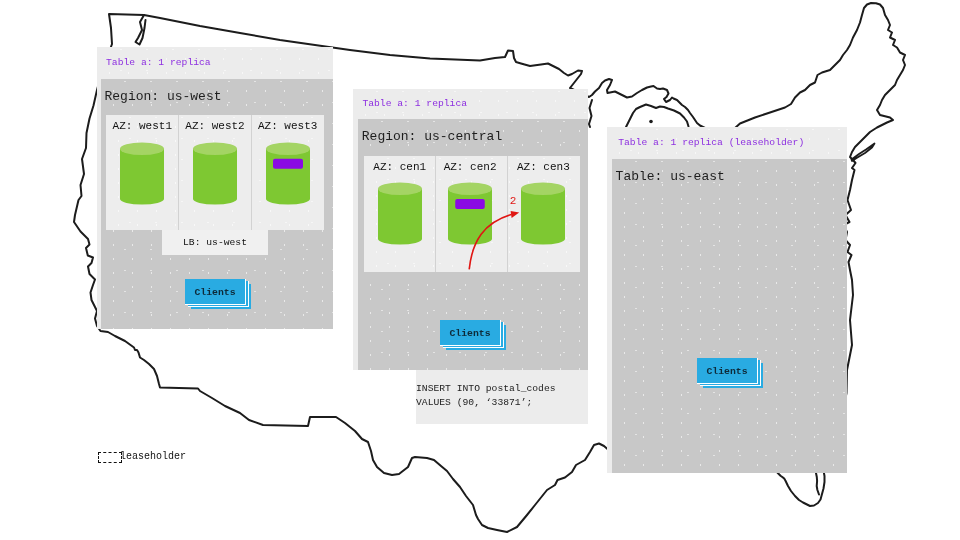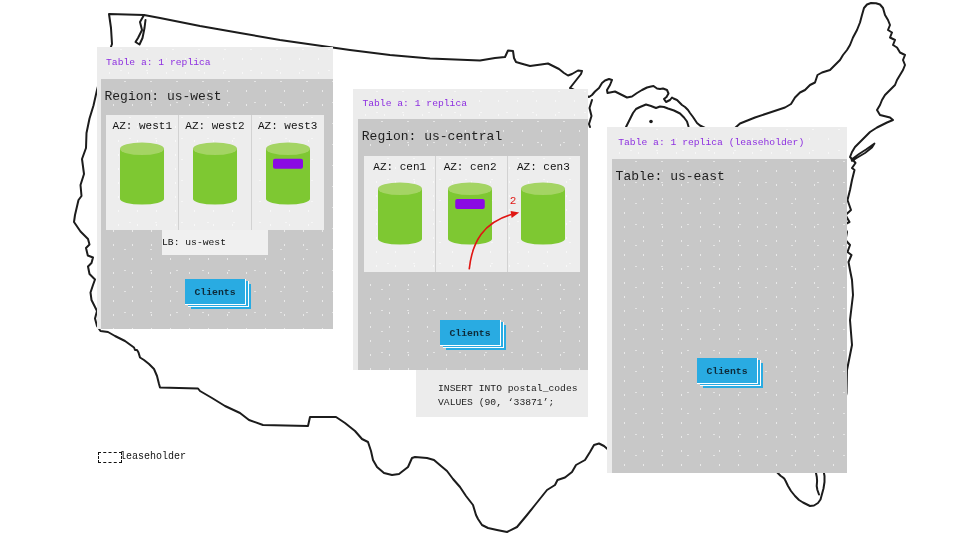--- a/index.html
+++ b/index.html
@@ -6,21 +6,21 @@
   body{width:960px;height:540px;position:relative;background:#ffffff;overflow:hidden;
        font-family:"Liberation Mono", monospace;}
   .abs{position:absolute;}
   .grp{position:absolute;background:#ececec;}
   .band{position:absolute;background:#c8c8c8;}
   .az{position:absolute;background:#ededed;}
   .grp,.band,.az,.lb,.ins{background-image:radial-gradient(circle, rgba(255,255,255,0.6) 0.6px, rgba(255,255,255,0) 0.8px),radial-gradient(circle, rgba(255,255,255,0.5) 0.6px, rgba(255,255,255,0) 0.8px);background-size:19px 14px,26px 21px;background-position:3px 5px,11px 13px;}
   .azlab{position:absolute;text-align:center;font-size:11px;color:#111;top:5px;white-space:pre;}
   .tbl{position:absolute;font-size:9.7px;color:#8d2fe0;white-space:pre;}
   .reg{position:absolute;font-size:13px;color:#1e1e1e;white-space:pre;}
-  .lb{position:absolute;background:#f0f0f0;font-size:9.7px;color:#111;}
+  .lb{position:absolute;background:#f0f0f0;font-size:9.7px;color:#111;text-align:center;}
   .lb span{display:block;margin-top:6.8px;}
   .sep{position:absolute;top:0;bottom:0;width:1px;background:#d2d2d2;}
   .cyl{position:absolute;}
   .ins{position:absolute;background:#ececec;font-size:9.7px;color:#222;line-height:14.5px;white-space:pre;}
 </style>
 </head>
 <body>
 <svg class="abs" style="left:0;top:0" width="960" height="540" viewBox="0 0 960 540" fill="none" stroke="#1c1c1c" stroke-width="2" stroke-linejoin="round" stroke-linecap="round">
 <path d="M109,14 111,28 112,44 107,58 101,75 97,90 93.5,105.5 89.5,118.5 86.5,133 86,148 82,159 84,174 80.5,185 81.5,196 78.5,200 75,215 74,222 80.5,231.5 84,235 88,239 89.5,244.5 86,248 87.8,255.5 93,257.5 91.5,263 88,266.5 89.5,274 95,279.5 93,285 90.5,292.5 91.5,300 95,307 97,311 95,318.5 97,326 100.5,331 108,332 115,336 125,341 134,347.5 135,350 137,350 138.5,352.5 140,357.5 144,360 149,364 154,369 157,376 159,384 160,387.5 198,388.5 200,391 212,398 225,406 240,413 249,420 263,425 308,426 310,417 336,417 345,423 355,431 362,439 368,442 371,451 373,460 377,467 384,473 392,475 399,474 408,467 412,458 415,457 427,458 434,460 441,466 447,471 453,479 460,487 466,496 473,505 476,515 478,519 482,525 488,528 497,530 507,532 517,527 527,515 535,505 547,490 555,485 557.5,480 565,477.5 572,472 576,465 585,460 590,452 594,445 599,443.5 604,446 608,449.5 612,452.5 618,453.5 624,453.2 627,455 631,459.5 633,460.3 635,454 636.2,449 639,448 643,450 647,453 648.8,451.5 644,446.5 641.8,442.7 642.8,440.8 640.6,436.3 643.5,433.3 639.5,432.7 636.3,435.6 632,432 627,428.5 624.2,430 625.8,434.5 627.5,436.2 645,428.3 650,426 654.5,424.3 659,422.6 663.5,418.6 665.3,417.3 665.8,420.5 668,423.7 669.3,424.2 672.5,421.5 675,419.7 677.2,418 680.5,416.9 681.8,418.1 683,417.3 685.2,416.6 687.5,417.3 690,416.8 692.2,415.6 695,415 700,414.8 705,420.5 709,423.7 713,426.5 716.5,427.3 720,425.5 724,423 728,420 731.5,417.8 735.5,416.5 739.2,417 743,420 747,422.5 751,424.8 754,426.2 756.5,427.5 758.5,430 760.5,432.5 762.5,434.5 763.8,437.5 764.6,441 765.5,444.5 766.5,448 767.3,452 769.3,455 768.3,456.5 770,458 770.8,459.8 771.5,462.3 773,465.2 774.5,468 776,470.5 777.5,472.7 779,474.2 780.5,475.7 782.3,477 784.2,478.6 785.5,480.8 788,486 791,491 795,496 799,500 803,502.5 807,504.5 810,506 814,505.5 818,503 820.5,499.5 822,494 823.5,488.5 824.5,482 824.5,476 823,468 820,460 816,451 812,444 808,437 805,431 802,425 800,419 798.5,413 810,409.5 825,408.5 838,406.5 845,401 846.5,393 847,370 852,345 850,320 853,295 852,280 850,270 848.5,262 851.5,255 847.5,252 850,245 845.5,240 847,232 843.5,225 849.5,222 845.5,215 851,210 847.5,200 850,190 852,180 854.5,170 852,168 855.5,163 853,160 850,157 852,152 855,147 860,142 865,137 870,132 877,127.5 882,125 887,122.5 893,120 890,117.5 880,115 877,110 880,105 882,100 885,95 890,90 895,85 897,80 900,75 903,70 905,65 903,60 905,55 900,52.5 897,47.5 893,45 895,40 890,37.5 892,32.5 888,30 890,25 888,20 885,15 883,8 880,4.5 876,3.2 871,3 867,4.5 864,8 862,15 860,22.5 857,30 853,37.5 850,45 847,50 843,55 840,60 835,65 830,70 822,72.5 817.5,75 815,82.5 810,85 805,90 800,92.5 795,97.5 791,104 785,107.5 770,112.5 755,117.5 740,123.5 735,128 725,132 715,131 705,128 700,125.5 697,123 695,120 693,117 690,113 688,110 685,107 682,105 677,100 673.5,98.5 672,97.5 670,100 666,102 664,99 666.5,97 668.5,93.5 667,90 663,88.5 660,89 657,88.5 653.5,86 651,86.5 647,87.5 642,90 637,93 632,96.5 627,97.5 622,95 615,91.5 610,92.5 607.5,93 607,90 610,85 612,80 609,79 605,80.5 602,83 599,88 595,91.5 592,95 589,97 570,88 581,74 582,71 578,70.5 572,74 568,75.5 564,73 559,69 553,66 548,63.5 541,64.5 530,66 521,63.5 516,62 514,58 513,51 508,50.5 505,57 495,58 480,60.5 430,58.5 390,55 350,50 315,45 280,40 240,33 200,26 160,18 144,15 Z"></path>
 <path d="M144,15 L140,22 142,30 138,38 135.5,42 139.5,44.5 142.5,38 144.5,28 145.5,20"></path>
@@ -103,21 +103,21 @@
           <rect x="6.5" y="5.7" width="60" height="25" fill="#29abe2"></rect>
           <rect x="3.6" y="3.2" width="61.2" height="26.2" fill="#ffffff"></rect>
           <rect x="3.6" y="3.2" width="60" height="25" fill="#29abe2"></rect>
           <rect x="0.7" y="0.7" width="61.2" height="26.2" fill="#ffffff"></rect>
           <rect x="0.7" y="0.7" width="60" height="25" fill="#29abe2"></rect>
         </g>
         <text x="31" y="17.4" font-size="9.8" font-family="Liberation Mono, monospace" fill="#0e2b3a" text-anchor="middle" font-weight="bold">Clients</text>
       </svg>
 </div>
   </div>
-<div class="ins" style="left:416px;top:369.6px;width:172.3px;height:47px;padding-top:12px;padding-left:22px;box-sizing:border-box">INSERT INTO postal_codes
+<div class="ins" style="left:416px;top:369.6px;width:172.3px;height:54px;padding-top:12px;padding-left:0;box-sizing:border-box">INSERT INTO postal_codes
 VALUES (90, ‘33871’;</div>
 <div class="grp" style="left:607.2px;top:127px;width:239.8px;height:346px">
 <div class="tbl" style="left:11px;top:10px">Table a: 1 replica (leaseholder)</div>
 <div class="band" style="left:4.4px;top:32.3px;right:0;bottom:0">
 <div class="reg" style="left:4px;top:10px">Table: us-east</div>
 <svg class="abs" style="left:84.7px;top:198px" width="72" height="36" viewBox="0 0 72 36">
         <g shape-rendering="crispEdges">
           <rect x="6.5" y="5.7" width="60" height="25" fill="#29abe2"></rect>
           <rect x="3.6" y="3.2" width="61.2" height="26.2" fill="#ffffff"></rect>
           <rect x="3.6" y="3.2" width="60" height="25" fill="#29abe2"></rect>

